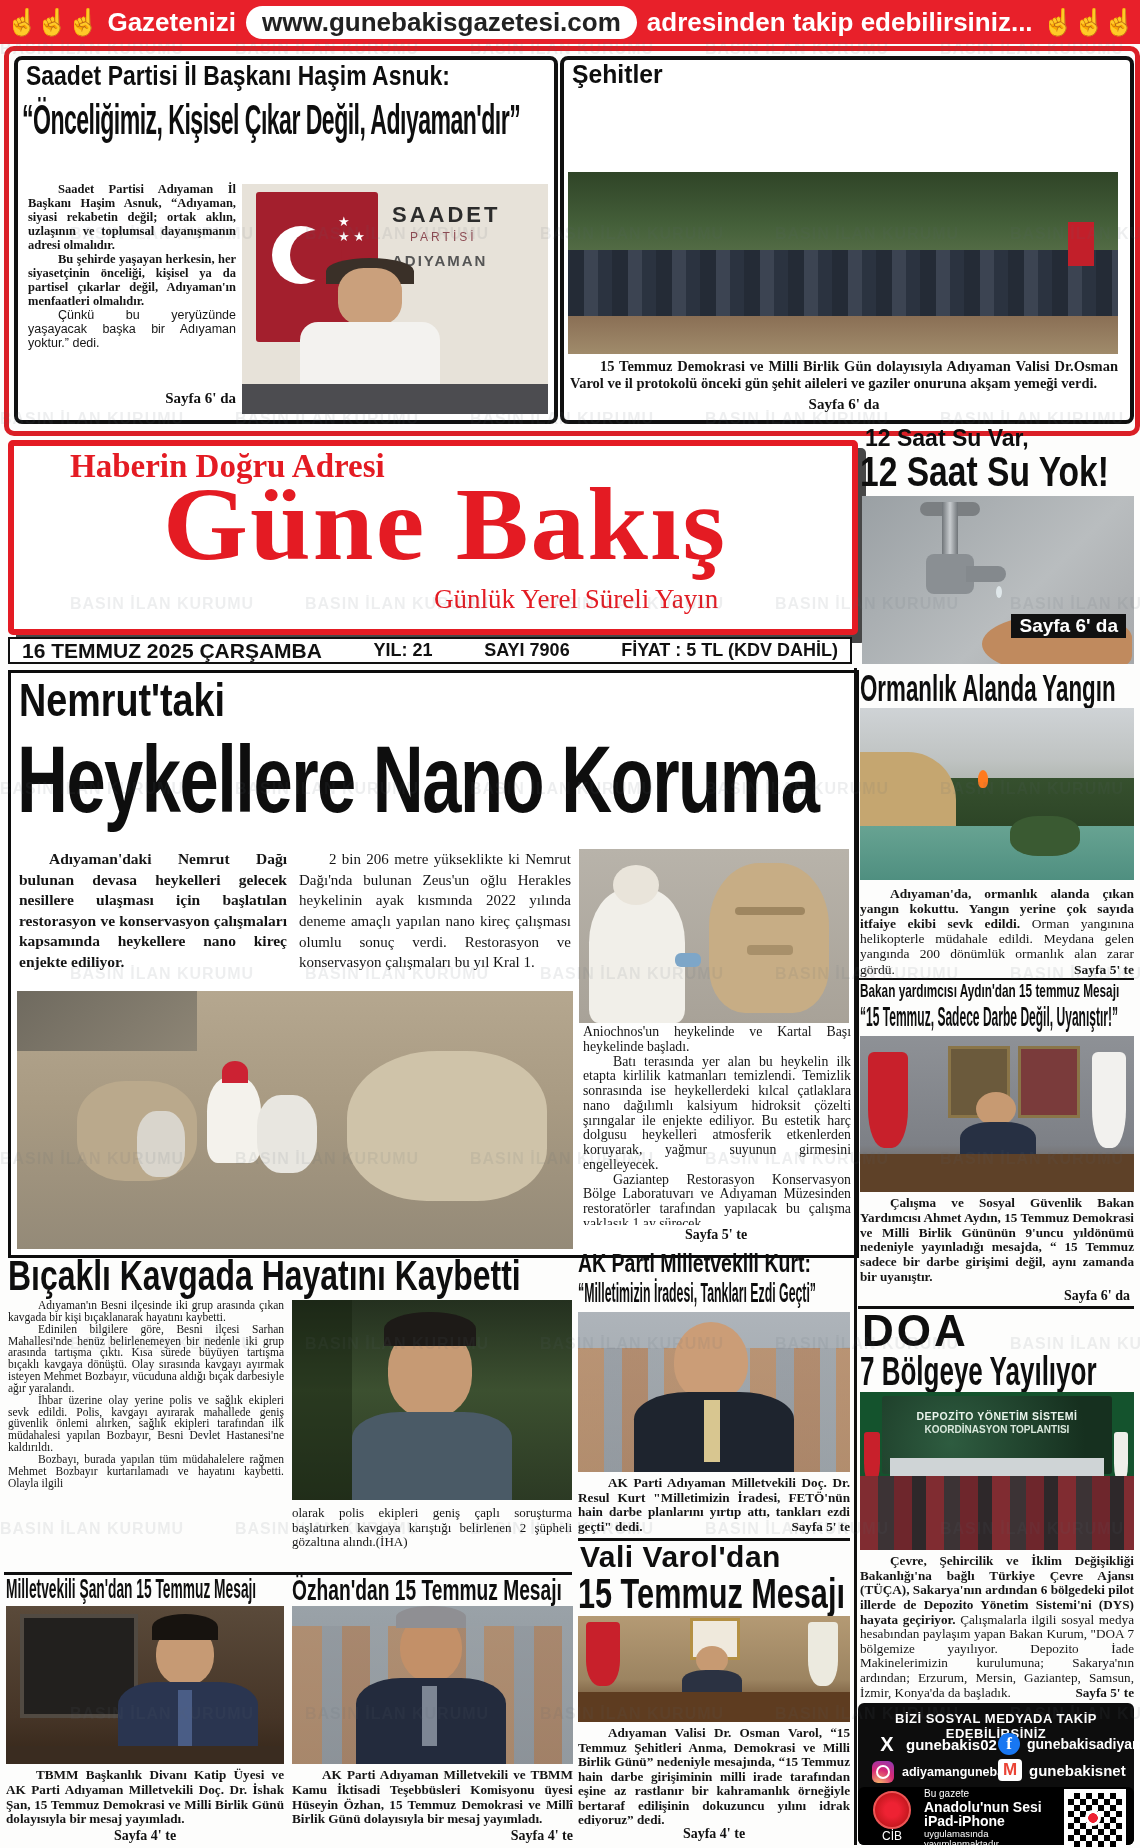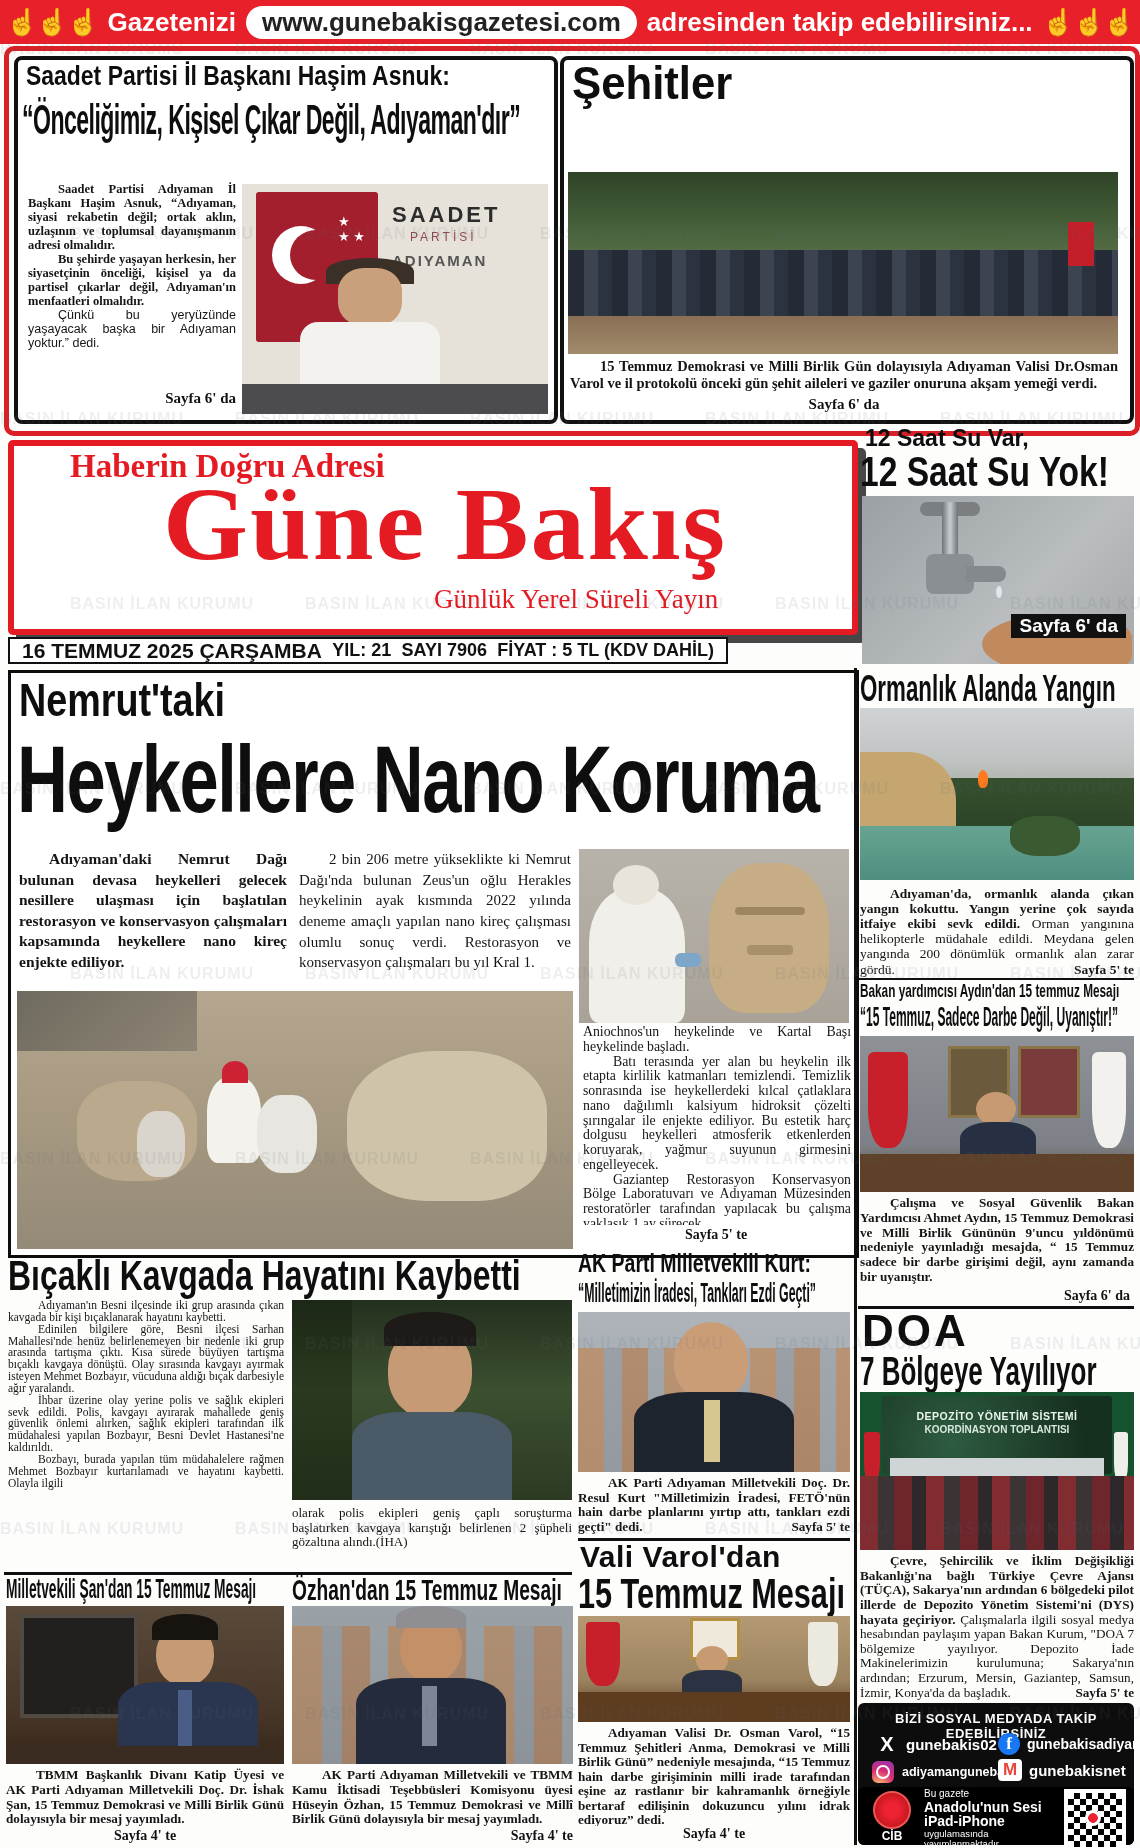--- a/index.html
+++ b/index.html
@@ -23,21 +23,21 @@
   #banner{left:0;top:0;width:1140px;height:44px;background:#e8202a;display:flex;align-items:center;justify-content:center;gap:10px;}
   #banner .t{color:#fff;font-size:26px;font-weight:bold;}
   #banner .pill{background:#fff;border-radius:22px;padding:1px 16px;color:#222;font-size:26px;font-weight:bold;}
   #banner .hands{color:#fff;font-size:26px;letter-spacing:-2px;}
   
   .blackbox{position:absolute;border:4px solid #101010;border-radius:8px;background:#fff;}
   #topframe{position:absolute;left:4px;top:46px;width:1126px;height:380px;border:5px solid #da1f26;border-radius:10px;}
   #masthead{position:absolute;left:8px;top:440px;width:838px;height:183px;border:6px solid #e41b23;border-radius:5px;background:#fff;box-shadow:8px 8px 0 #474747;}
   .red{color:#e41b23;}
   .mser{font-family:"Liberation Serif",serif;font-weight:bold;}
-  #datebar{position:absolute;left:8px;top:637px;width:720px;height:27px;border:2px solid #101010;display:flex;align-items:center;justify-content:space-between;padding:8px 12px;box-sizing:border-box;background:#fff;}
+  #datebar{position:absolute;left:8px;top:637px;width:844px;height:27px;border:2px solid #101010;display:flex;align-items:center;justify-content:space-between;padding:8px 12px;box-sizing:border-box;background:#fff;}
   #datebar span{font-weight:bold;}
   #mainbox{position:absolute;left:8px;top:670px;width:845px;height:582px;border:3px solid #0c0c0c;background:#fff;}
   
   #social{position:absolute;left:858px;top:1703px;width:276px;height:142px;background:#0d0d0d;border-radius:6px;color:#fff;}
   .sicon{display:inline-flex;align-items:center;justify-content:center;}
   #qr{position:absolute;background:
        repeating-conic-gradient(#000 0% 25%, #fff 0% 50%);
       background-size:12px 12px;border:4px solid #fff;}
   
   #wm{position:absolute;left:0;top:0;width:1140px;height:1848px;pointer-events:none;z-index:40;}
@@ -82,21 +82,21 @@
       <div style="left:150px;top:68px;font-weight:bold;font-size:15px;letter-spacing:2px;color:#555;">ADIYAMAN</div>
       <div style="left:96px;top:78px;width:64px;height:64px;background:#caa07c;border-radius:50%;"></div>
       <div style="left:84px;top:74px;width:88px;height:26px;background:#3a3028;border-radius:50% 50% 0 0;"></div>
       <div style="left:96px;top:84px;width:64px;height:58px;background:#caa07c;border-radius:40%;"></div>
       <div style="left:58px;top:138px;width:140px;height:92px;background:#f3f2ef;border-radius:18px 18px 0 0;"></div>
       <div style="left:0;top:200px;width:306px;height:30px;background:#4c4c50;"></div>
     </div>
   </div>
 
   <div class="blackbox" style="left:560px;top:56px;width:566px;height:360px;">
-    <div class="abs hl" style="left:8px;top:2px;font-size:46px;">
+    <div class="abs hl" style="left:8px;top:2px;font-size:26px;">
       <span class="sx" style="transform:scaleX(.95);">Şehitler</span>
     </div>
 
     <div class="photo" style="left:4px;top:112px;width:550px;height:182px;">
       <div style="left:0;top:0;width:550px;height:90px;background:linear-gradient(180deg,#2f4427,#45603a 60%,#59714a);"></div>
       <div style="left:0;top:78px;width:550px;height:66px;background:repeating-linear-gradient(90deg,#242b36 0 16px,#3c4452 16px 30px,#2b3340 30px 44px);"></div>
       <div style="left:500px;top:50px;width:26px;height:44px;background:#c21f2a;"></div>
       <div style="left:0;top:144px;width:550px;height:38px;background:linear-gradient(180deg,#8a6f55,#a08b6b);"></div>
     </div>
     <div class="abs bse" style="left:6px;top:298px;width:548px;font-size:14.5px;line-height:1.18;">
@@ -253,21 +253,21 @@
       <span style="font-weight:bold;font-size:12.5px;">adiyamangunebakis</span>
     </div>
     <div class="abs" style="left:140px;top:56px;display:flex;align-items:center;gap:7px;">
       <span class="sicon" style="width:24px;height:22px;background:#fff;border-radius:4px;font-weight:bold;font-size:17px;color:#ea4335;">M</span>
       <span style="font-weight:bold;font-size:15px;">gunebakisnet</span>
     </div>
 
     <div class="abs" style="left:0px;top:84px;width:276px;height:58px;background:#000;border-radius:6px;">
       <div class="abs" style="left:14px;top:4px;width:40px;text-align:center;">
         <div style="width:34px;height:34px;margin:0 auto;background:radial-gradient(circle,#e23 30%,#a11 100%);border-radius:50%;border:2px solid #e55;"></div>
-        <div style="color:#fff;font-weight:bold;font-size:12px;">CİB</div>
+        <div style="color:#fff;font-weight:normal;font-size:12px;">CİB</div>
       </div>
       <div class="abs" style="left:66px;top:2px;width:130px;color:#fff;line-height:1.05;">
         <div style="font-size:10px;">Bu gazete</div>
         <div style="font-size:14px;font-weight:bold;">Anadolu'nun Sesi</div>
         <div style="font-size:14px;font-weight:bold;">iPad-iPhone</div>
         <div style="font-size:9.5px;">uygulamasında</div>
         <div style="font-size:9.5px;">yayımlanmaktadır.</div>
       </div>
       <div id="qr" style="left:206px;top:2px;width:54px;height:54px;">
         <div style="position:absolute;left:17px;top:17px;width:16px;height:16px;background:radial-gradient(circle,#e23 40%,#fff 45%);border-radius:50%;"></div>

